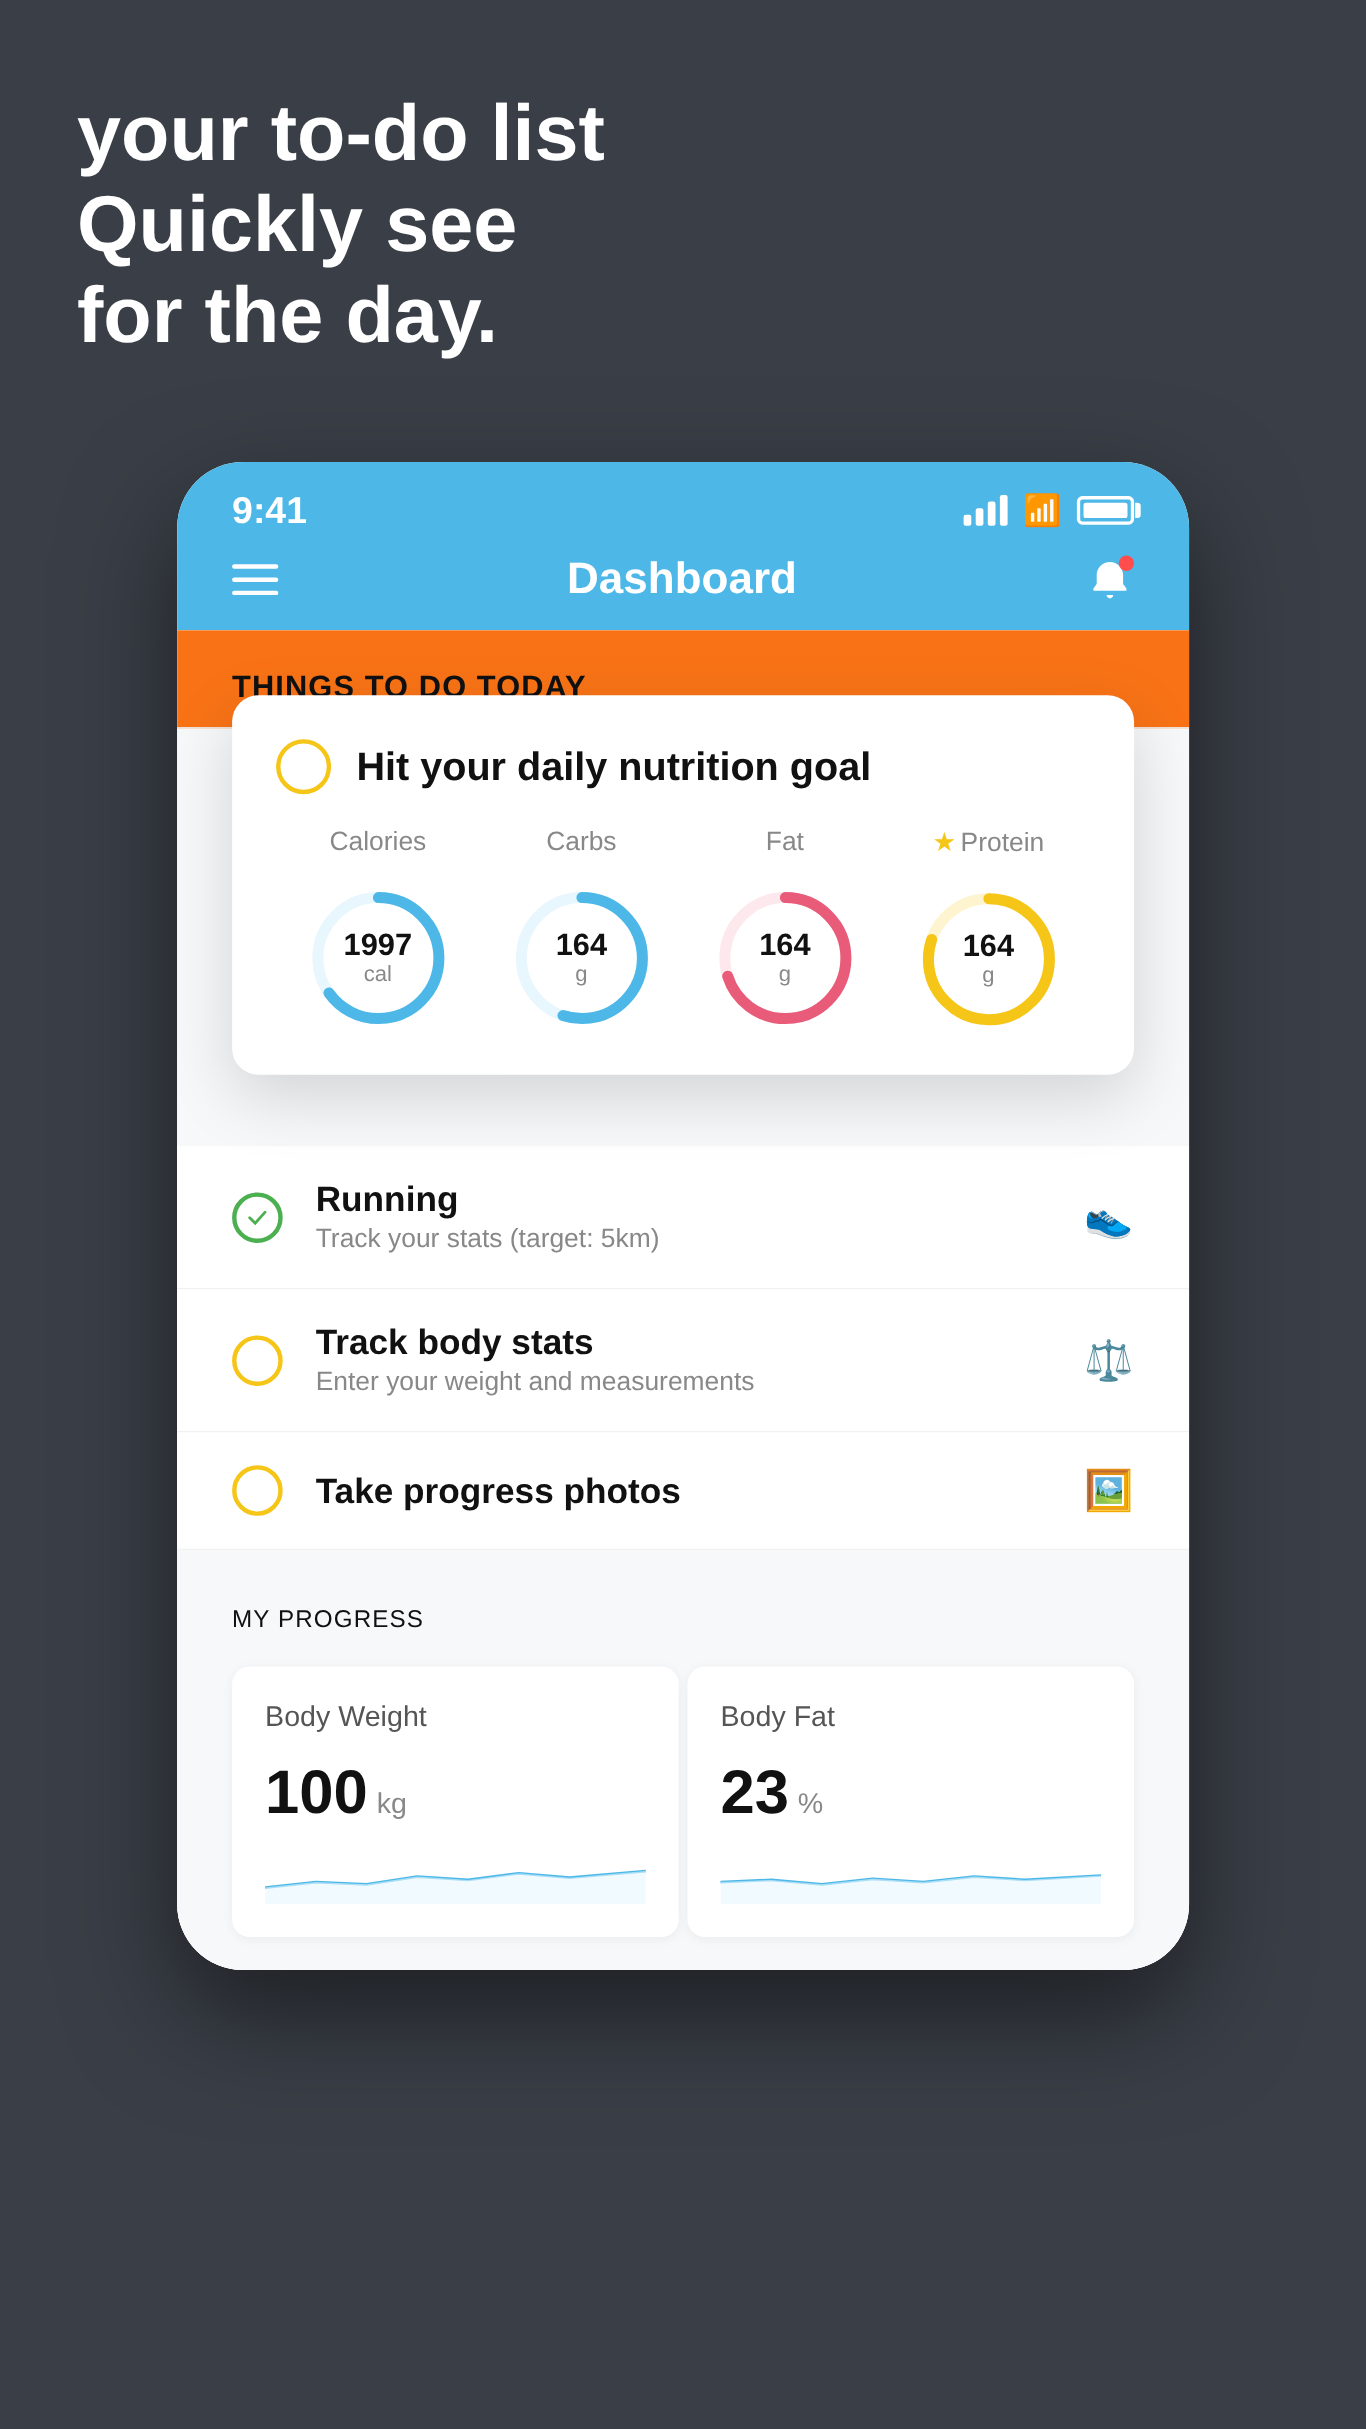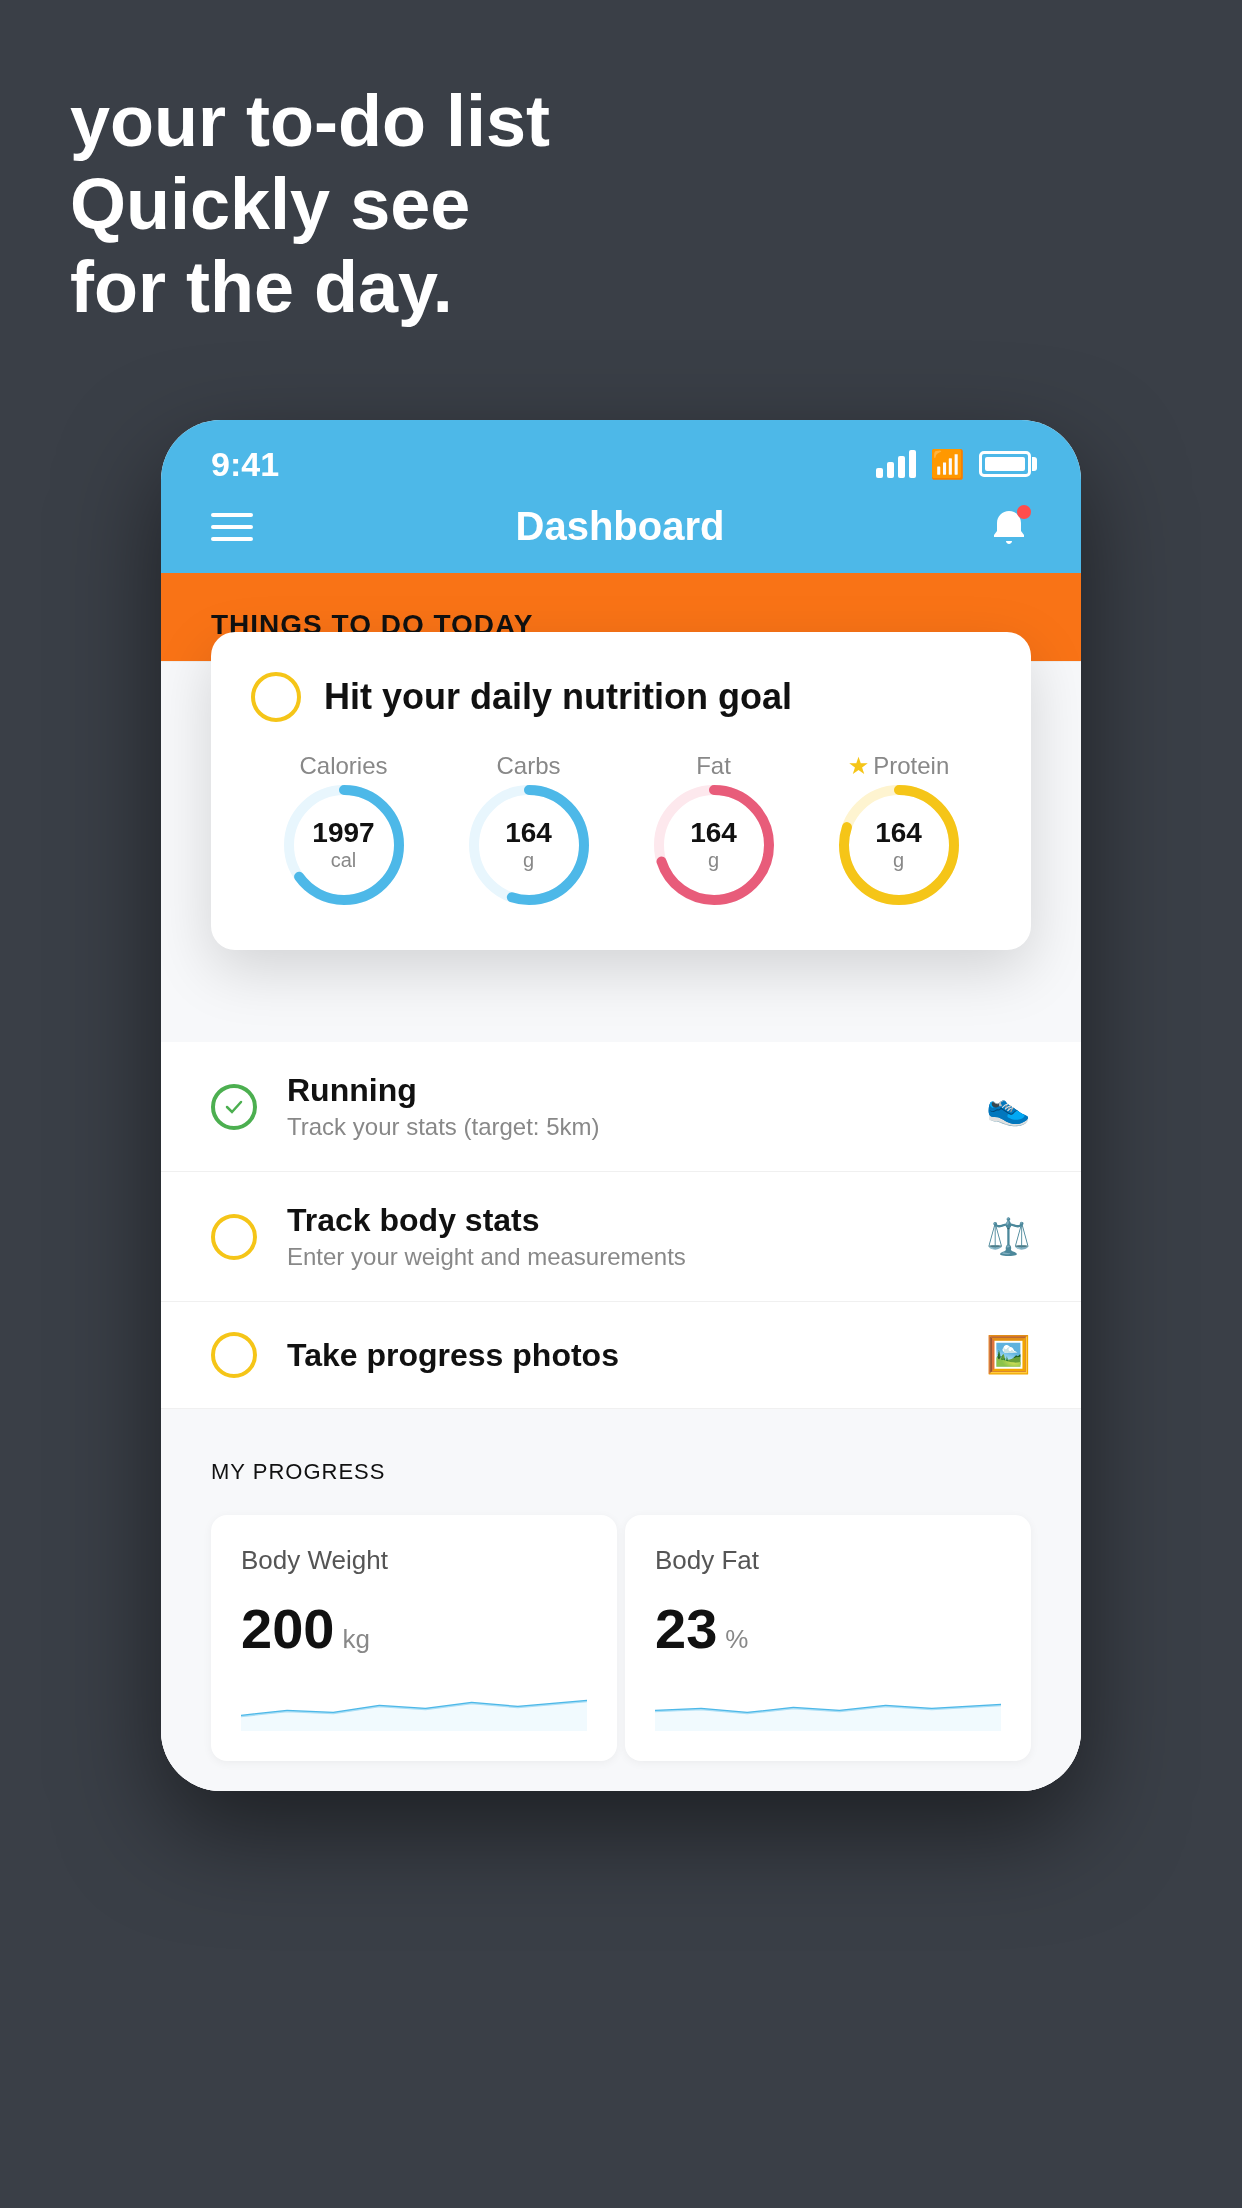--- a/index.html
+++ b/index.html
@@ -204,21 +204,21 @@
 
     .nutrition-rings {
       display: flex;
       justify-content: space-around;
       align-items: flex-start;
     }
     .ring-item {
       display: flex;
       flex-direction: column;
       align-items: center;
-      gap: 0;
+      gap: 26px;
     }
     .ring-label {
       font-size: 24px;
       color: #888;
     }
     .ring-label-star {
       color: #f5c518;
       font-size: 24px;
       margin-right: 4px;
     }
@@ -506,21 +506,21 @@
 
     </div>
 
     <div class="progress-section">
       <div class="progress-title">MY PROGRESS</div>
       <div class="progress-cards">
 
         <div class="progress-card">
           <div class="progress-card-title">Body Weight</div>
           <div class="progress-value-row">
-            <span class="progress-value">200</span>
+            <span class="progress-value">100</span>
             <span class="progress-unit">kg</span>
           </div>
           <div class="sparkline">
             <svg viewBox="0 0 300 50" preserveAspectRatio="none">
               <polyline points="0,35 40,30 80,32 120,25 160,28 200,22 240,26 300,20" fill="none" stroke="#4db8e8" stroke-width="2.5" stroke-linecap="round" stroke-linejoin="round"></polyline>
               <polygon points="0,35 40,30 80,32 120,25 160,28 200,22 240,26 300,20 300,50 0,50" fill="#e8f6fd" opacity="0.6"></polygon>
             </svg>
           </div>
         </div>
 

